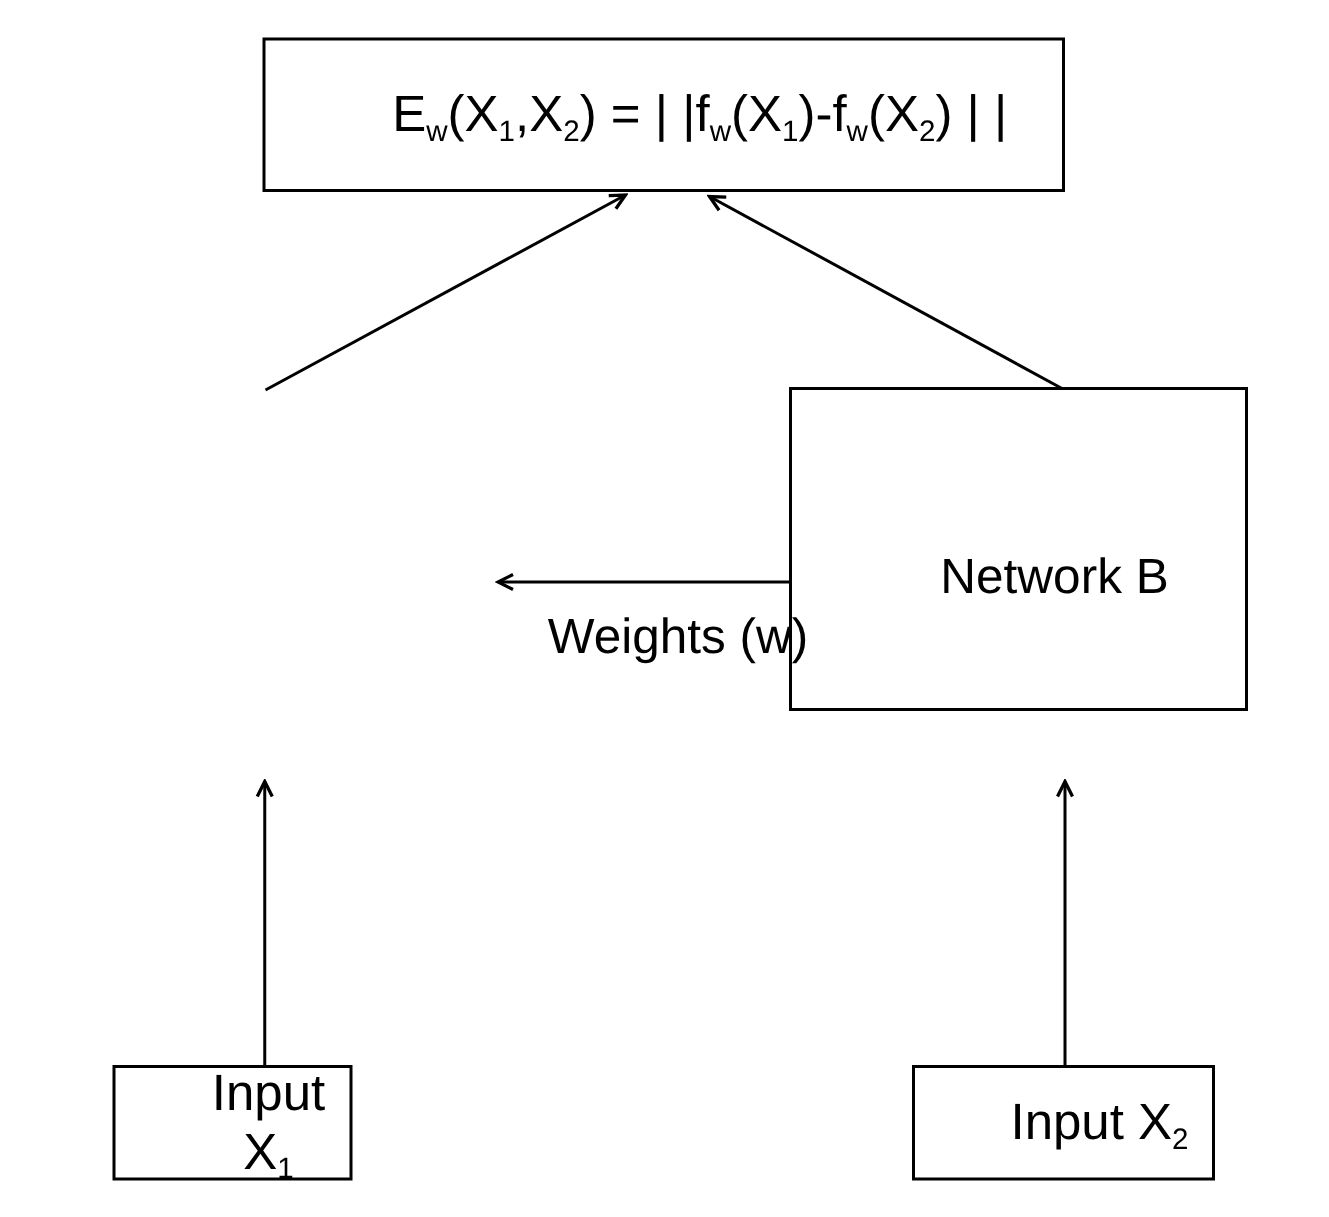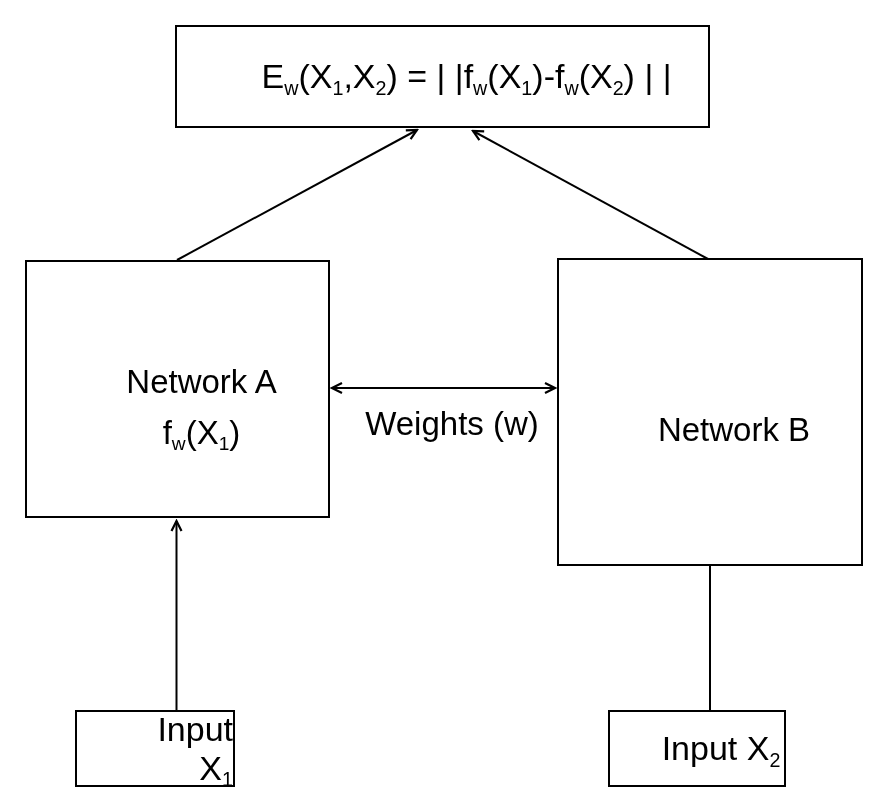--- a/index.html
+++ b/index.html
@@ -23,28 +23,28 @@
   }
   .arrows-layer line { stroke: var(--stroke); stroke-width: 2; }
   .arrows-layer marker path { stroke: var(--stroke); fill: none; stroke-width: 2.2; }
   .box {
     position: absolute;
     border: 2px solid var(--stroke);
     background: var(--bg);
     display: flex;
     align-items: center;
     justify-content: center;
-    text-align: right;
+    text-align: center;
     padding-left: 48px;
   }
   .energy-box { left: 175px; top: 25px; width: 535px; height: 103px; font-size: 34px; }
   .network-box-a { left: 25px;  top: 260px; width: 305px; height: 258px; }
-  .network-box-b { left: 557px; top: 258px; width: 306px; height: 308px; }
+  .network-box-b { left: 526px; top: 258px; width: 306px; height: 216px; }
   .input-box-a { left: 75px;  top: 710px; width: 160px; height: 77px; font-size: 34px; }
-  .input-box-b { left: 608px; top: 710px; width: 178px; height: 77px; font-size: 34px; }
+  .input-box-b { left: 608px; top: 710px; width: 202px; height: 77px; font-size: 34px; }
   .net-content {
     display: flex;
     flex-direction: column;
     align-items: center;
     transform: translateY(18px);
     font-size: 33px;
   }
   .net-title { line-height: 1.25; }
   .net-formula { line-height: 1.25; margin-top: 9px; }
   .weights-label {
@@ -76,26 +76,20 @@
     <line x1="708" y1="259" x2="473" y2="131" marker-end="url(#arrowhead)"></line>
     <line x1="176.5" y1="710" x2="176.5" y2="521" marker-end="url(#arrowhead)"></line>
     <line x1="710" y1="710" x2="710" y2="521" marker-end="url(#arrowhead)"></line>
     <line x1="332" y1="388" x2="555" y2="388" marker-start="url(#arrowhead)" marker-end="url(#arrowhead)"></line>
   </svg>
 
   <div class="box energy-box">
     <span class="rich"><span>E</span><sub>w</sub><span>(X</span><sub>1</sub><span>,X</span><sub>2</sub><span>) = | |f</span><sub>w</sub><span>(X</span><sub>1</sub><span>)-f</span><sub>w</sub><span>(X</span><sub>2</sub><span>) | |</span></span>
   </div>
 
-  <div class="box network-box-a">
-    <div class="net-content">
-      <div class="net-title">Network A</div>
-      <div class="rich net-formula"><span>f</span><sub>w</sub><span>(X</span><sub>1</sub><span>)</span></div>
-    </div>
-  </div>
 
   <div class="box network-box-b">
     <div class="net-content">
       <div class="net-title">Network B</div>
     </div>
   </div>
 
   <div class="weights-label">Weights (w)</div>
 
   <div class="box input-box-a">

